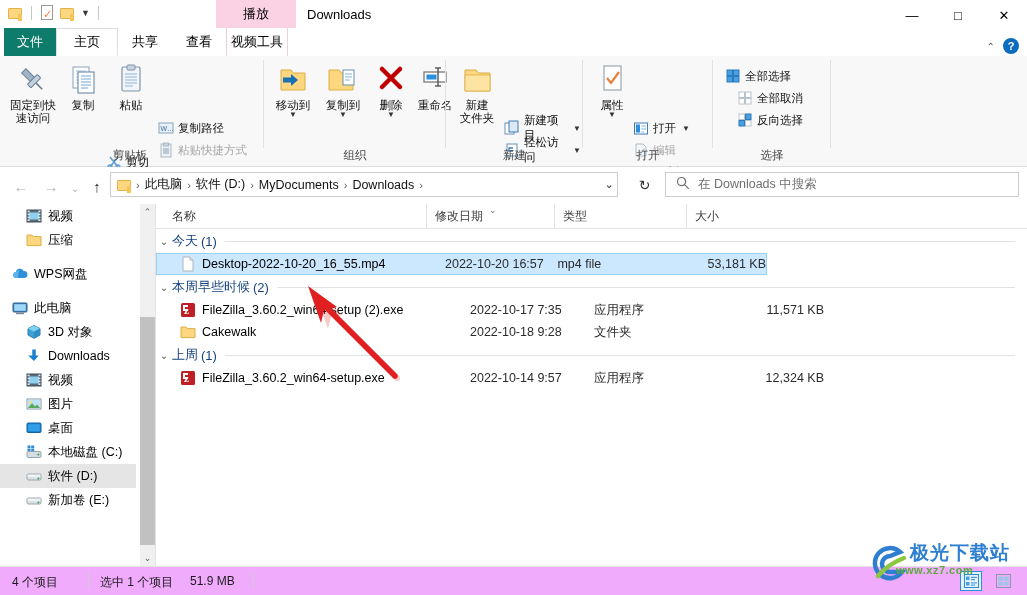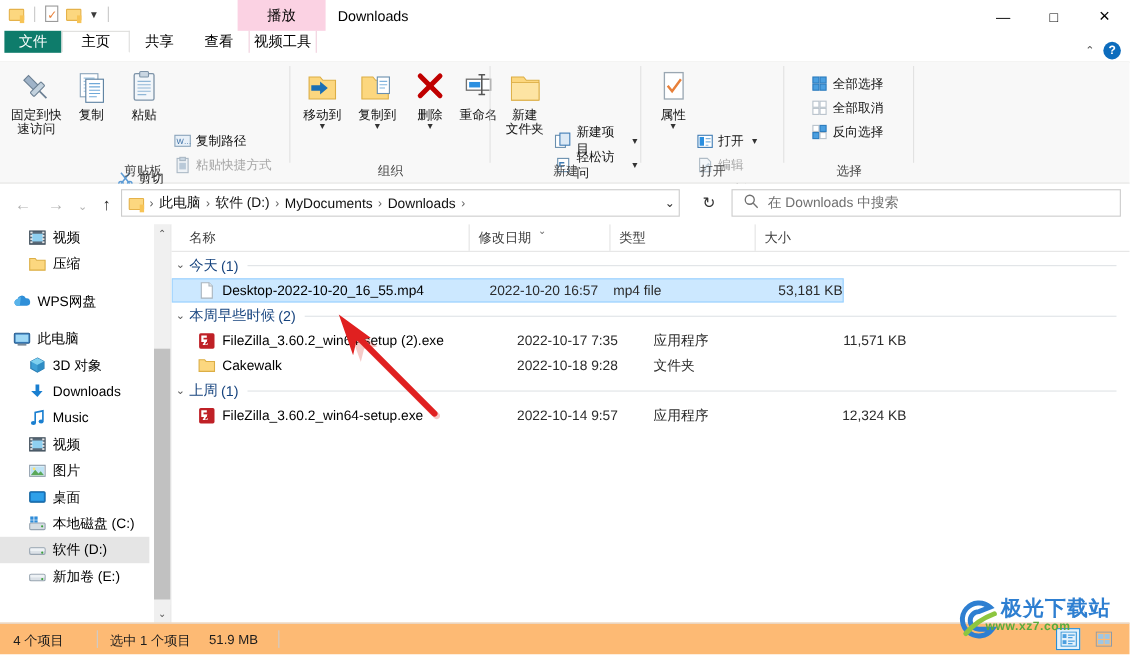--- a/index.html
+++ b/index.html
@@ -20,21 +20,21 @@
   .doc-check{width:14px;height:15px;position:relative;display:inline-block;}
   .doc-check i{position:absolute;left:1px;top:0;width:12px;height:15px;background:#fff;border:1px solid #9a9a9a;}
   .doc-check b{position:absolute;left:3px;top:4px;color:#e8803a;font-size:11px;font-weight:bold;line-height:1;}
   .qat-caret{font-size:9px;color:#3b3b3b;}
   .win-title{position:absolute;left:307px;top:7px;font-size:13px;color:#000;}
   .wbtns{position:absolute; right:0; top:0; display:flex; }
   .wbtn{width:46px;height:30px;display:flex;align-items:center;justify-content:center;font-size:13px;color:#000;}
 
   
   .tabstrip{position:absolute;left:0;top:28px;width:1027px;height:28px;}
-  .tab{position:absolute;top:0;height:20px;display:flex;align-items:center;justify-content:center;font-size:13px;color:#000;cursor:default;}
+  .tab{position:absolute;top:0;height:28px;display:flex;align-items:center;justify-content:center;font-size:13px;color:#000;cursor:default;}
   .tab.file{background:#0e7c6b;color:#fff;}
   .tab.active{background:#fff;border:1px solid #dededc;border-bottom:1px solid #fff;}
   .ctxlabel{position:absolute;top:0;height:28px;display:flex;align-items:center;justify-content:center;font-size:13px;color:#000;}
   .ctxheader{position:absolute;background:#fbd2e3;}
   .ribbonline{position:absolute;left:0;top:56px;width:1027px;height:1px;background:#dededc;}
   .help-ico{position:absolute;right:8px;top:38px;width:16px;height:16px;border-radius:50%;background:#0c6cbd;color:#fff;font-size:11px;font-weight:bold;display:flex;align-items:center;justify-content:center;}
   .up-chev{position:absolute;right:32px;top:41px;font-size:10px;color:#555;}
 
   
   .ribbon{position:absolute;left:0;top:56px;width:1027px;height:111px;background:#f8f8f8;border-bottom:1px solid #dededc;}
@@ -86,21 +86,21 @@
   .frow{position:relative;height:22px;display:flex;align-items:center;font-size:12.5px;color:#000;cursor:default;}
   .frow.sel{background:#cce8ff;border:1px solid #99d1ff;}
   .frow .fico{width:16px;height:16px;margin-left:24px;margin-right:6px;flex:0 0 16px;position:relative;}
   .frow.sel .fico{margin-left:23px;}
   .cname{width:268px;overflow:hidden;white-space:nowrap;text-overflow:ellipsis;}
   .cdate{width:124px;color:#2b2b2b;}
   .ctype{width:134px;color:#2b2b2b;}
   .csize{width:96px;text-align:right;color:#2b2b2b;}
 
   
-  .statusbar{position:absolute;left:0;top:566px;width:1027px;height:29px;background:#fdba74;border-top:1px solid #e3e3e3;}
+  .statusbar{position:absolute;left:0;top:566px;width:1027px;height:29px;background:#f0abfc;border-top:1px solid #e3e3e3;}
   .statusbar .st{position:absolute;top:7px;font-size:12px;color:#1c1c1c;}
   .stsep{position:absolute;top:6px;width:1px;height:16px;background:#cdcdcd;}
   .viewbtn{position:absolute;top:571px;width:22px;height:20px;display:flex;align-items:center;justify-content:center;}
   .viewbtn.active{border:1px solid #2a8fd6;background:#e3f1fb;}
 
   
   .wm{position:absolute;left:866px;top:540px;width:160px;height:50px;pointer-events:none;}
   .wm .wtxt{position:absolute;left:44px;top:0px;font-size:19px;font-weight:bold;color:#2e7fd1;letter-spacing:1px;font-family:"DejaVu Sans",sans-serif;}
   .wm .wurl{position:absolute;left:30px;top:24px;font-size:11px;font-weight:bold;color:#5aab3c;letter-spacing:.5px;text-align:center;}
 
@@ -372,21 +372,21 @@
               <path d="M10.5 6.8 v2.9 l2 1.2" fill="none" stroke="#fff" stroke-width="1.2"></path>
             </svg>
         </span>
         <span>历史记录</span>
       </div>
       <div class="glabel" style="left:0;width:130px;">打开</div>
       <div class="gsep"></div>
     </div>
 
     <div class="rgroup" style="left:713px;width:118px;">
-      <div class="smallbtn" style="left:22px;top:10px;">
+      <div class="smallbtn" style="left:10px;top:10px;">
         <span class="sico">
           <svg width="16" height="16">
               <rect x="2" y="2" width="5.5" height="5.5" fill="#4a9fe0" stroke="#2b7bbd"></rect>
               <rect x="8.5" y="2" width="5.5" height="5.5" fill="#4a9fe0" stroke="#2b7bbd"></rect>
               <rect x="2" y="8.5" width="5.5" height="5.5" fill="#4a9fe0" stroke="#2b7bbd"></rect>
               <rect x="8.5" y="8.5" width="5.5" height="5.5" fill="#4a9fe0" stroke="#2b7bbd"></rect>
             </svg>
         </span>
         <span>全部选择</span>
       </div>
@@ -518,30 +518,20 @@
 
     <div class="navitem" style="padding-left:26px;">
       <span class="ni">
         <svg width="16" height="16">
             <path d="M6.3 1.5 h3.4 v6 h3 L8 13 L2.3 7.5 h4 Z" fill="#1a7fd0"></path>
           </svg>
       </span>
       <span>Downloads</span>
     </div>
 
-    <div class="navitem" style="padding-left:26px;">
-      <span class="ni">
-        <svg width="16" height="16">
-            <path d="M6 12.5 V3 l7 -1.5 v9" fill="none" stroke="#1a7fd0" stroke-width="1.5"></path>
-            <ellipse cx="4.4" cy="12.6" rx="2.3" ry="1.8" fill="#1a7fd0"></ellipse>
-            <ellipse cx="11.4" cy="11.1" rx="2.3" ry="1.8" fill="#1a7fd0"></ellipse>
-          </svg>
-      </span>
-      <span>Music</span>
-    </div>
 
     <div class="navitem" style="padding-left:26px;">
       <span class="ni">
         <svg width="16" height="16">
             <rect x="1" y="2" width="14" height="12" fill="#5a6b7a" stroke="#3f4d59"></rect>
             <rect x="3" y="4.5" width="10" height="7" fill="#8fd0f0"></rect>
             <g fill="#e8e8e8">
               <rect x="1.6" y="2.6" width="2" height="1.6"></rect>
               <rect x="1.6" y="5.6" width="2" height="1.6"></rect>
               <rect x="1.6" y="8.6" width="2" height="1.6"></rect>

